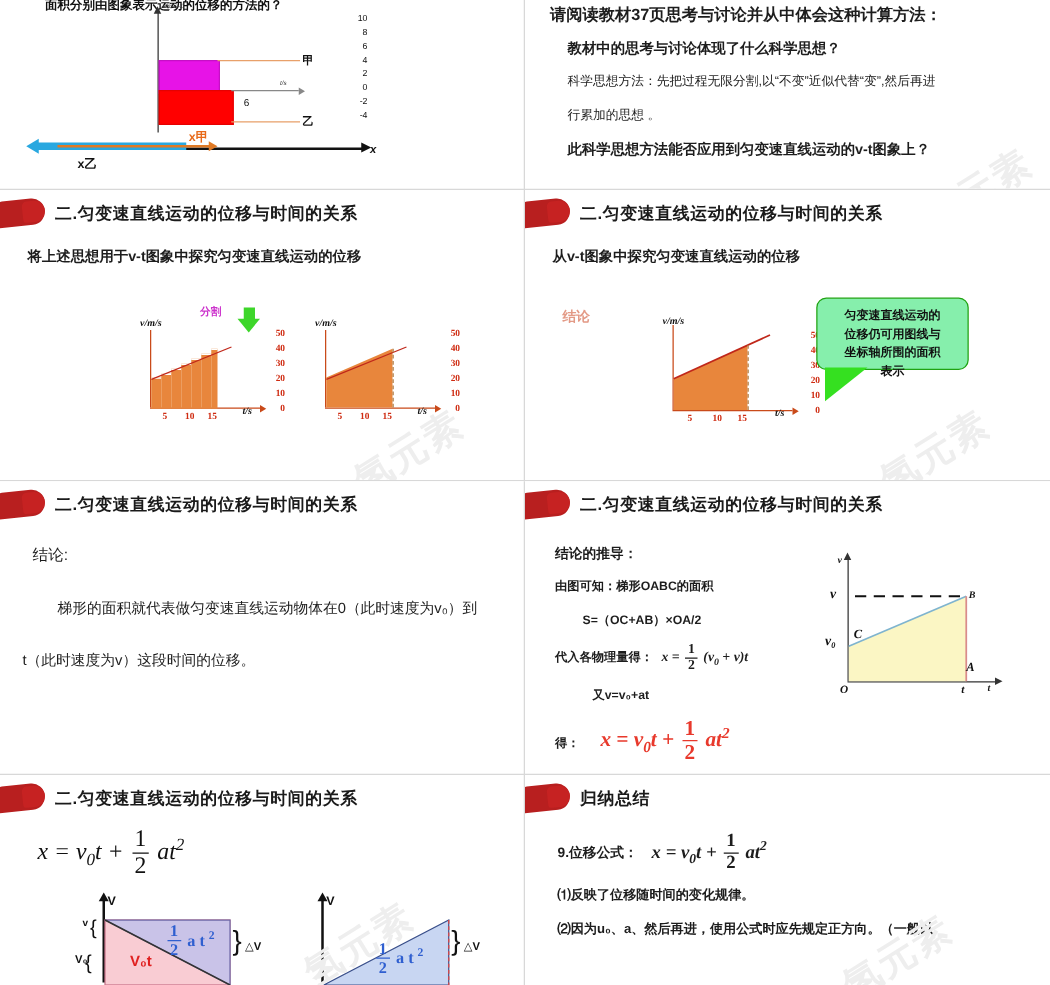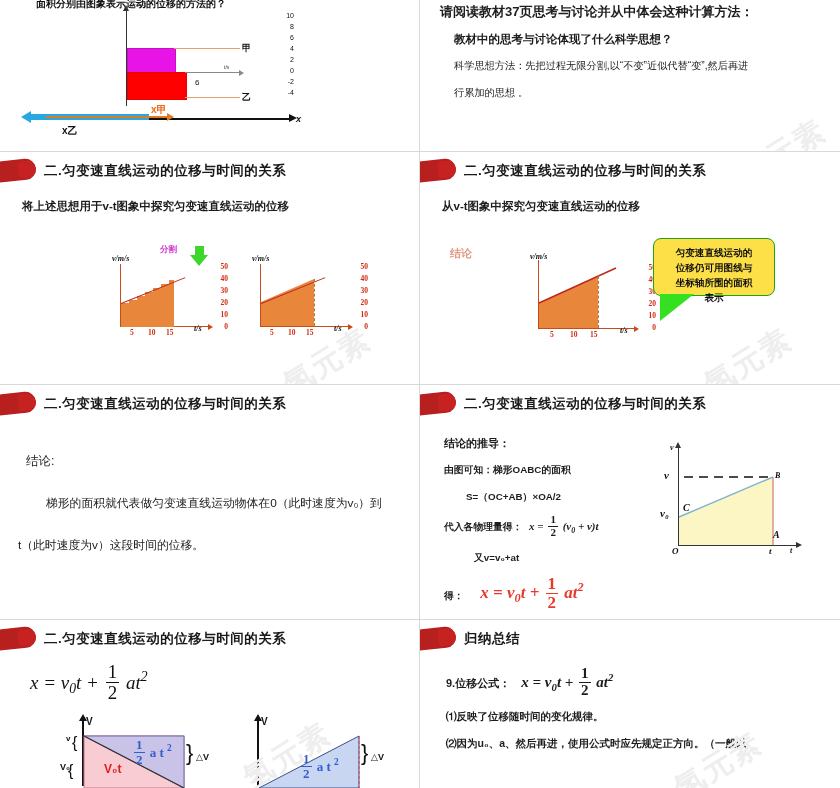--- a/index.html
+++ b/index.html
@@ -113,21 +113,21 @@
   
   .step{position:absolute;background:#e8863c;border-top:1px solid #fff;}
 
   
   .fenge{position:absolute;font-size:8.5px;font-weight:bold;color:#cc33cc;}
   .grnarrow{position:absolute;width:0;height:0;}
   .grnarrow .stem{position:absolute;left:5px;top:0;width:9px;height:10px;background:#3dd62a;}
   .grnarrow .head{position:absolute;left:0;top:9px;border-left:9.5px solid transparent;border-right:9.5px solid transparent;border-top:11px solid #3dd62a;}
 
   
-  .callout{position:absolute;background:#fde047;border:1px solid #20a312;border-radius:8px;
+  .callout{position:absolute;background:#86efac;border:1px solid #20a312;border-radius:8px;
            color:#111;font-size:9.6px;font-weight:bold;line-height:15px;text-align:center;
            padding:6px 21px;box-sizing:border-box;}
   .callout .tail{position:absolute;left:6px;bottom:-26px;width:0;height:0;
            border-top:27px solid #35e020;border-right:34px solid transparent;}
   .jielun{position:absolute;font-size:11px;color:#e39a86;font-weight:bold;}
 
   
   .trap{position:absolute;}
   .trap .yx{position:absolute;left:18px;top:0;width:1.2px;height:98px;background:#333;}
   .trap .yx::before{content:"";position:absolute;left:-3px;top:-5px;border-left:3.5px solid transparent;border-right:3.5px solid transparent;border-bottom:6px solid #333;}
@@ -186,20 +186,21 @@
     <div class="xy">x乙</div>
     <div class="xend">x</div>
   </div>
 
   <div class="slide col2 row1">
     <div class="body" style="left:20px;top:2px;">
       <div class="line" style="font-weight:bold;font-size:13px;">请阅读教材37页思考与讨论并从中体会这种计算方法：</div>
       <div class="line" style="font-weight:bold;margin-left:14px;margin-top:6px;">教材中的思考与讨论体现了什么科学思想？</div>
       <div class="line small" style="margin-left:14px;margin-top:6px;">科学思想方法：先把过程无限分割,以“不变”近似代替“变”,然后再进</div>
       <div class="line small" style="margin-left:14px;">行累加的思想 。</div>
+      <div class="line" style="font-weight:bold;margin-left:14px;margin-top:2px;">此科学思想方法能否应用到匀变速直线运动的v-t图象上？</div>
     </div>
     <div class="wm">氢元素</div>
   </div>
 
   <div class="slide col1 row2">
     <div class="bullet"></div>
     <div class="title">二.匀变速直线运动的位移与时间的关系</div>
     <div class="body" style="top:44px;">
       <div class="line" style="font-weight:bold;">将上述思想用于v-t图象中探究匀变速直线运动的位移</div>
     </div>
@@ -293,21 +294,21 @@
       <span>匀变速直线运动的位移仍可用图线与坐标轴所围的面积表示</span>
       <div class="tail"></div>
     </div>
 
     <div class="wm mid">氢元素</div>
   </div>
 
   <div class="slide col1 row3">
     <div class="bullet"></div>
     <div class="title">二.匀变速直线运动的位移与时间的关系</div>
-    <div class="body" style="top:66px;left:26px;">
+    <div class="body" style="top:49px;left:26px;">
       <div class="line" style="font-size:12.5px;">结论:</div>
       <div class="line indent" style="margin-top:22px;font-size:11.8px;">梯形的面积就代表做匀变速直线运动物体在0（此时速度为v₀）到</div>
       <div class="line" style="margin-top:22px;margin-left:-8px;font-size:11.8px;">t（此时速度为v）这段时间的位移。</div>
     </div>
   </div>
 
   <div class="slide col2 row3">
     <div class="bullet"></div>
     <div class="title">二.匀变速直线运动的位移与时间的关系</div>
 

